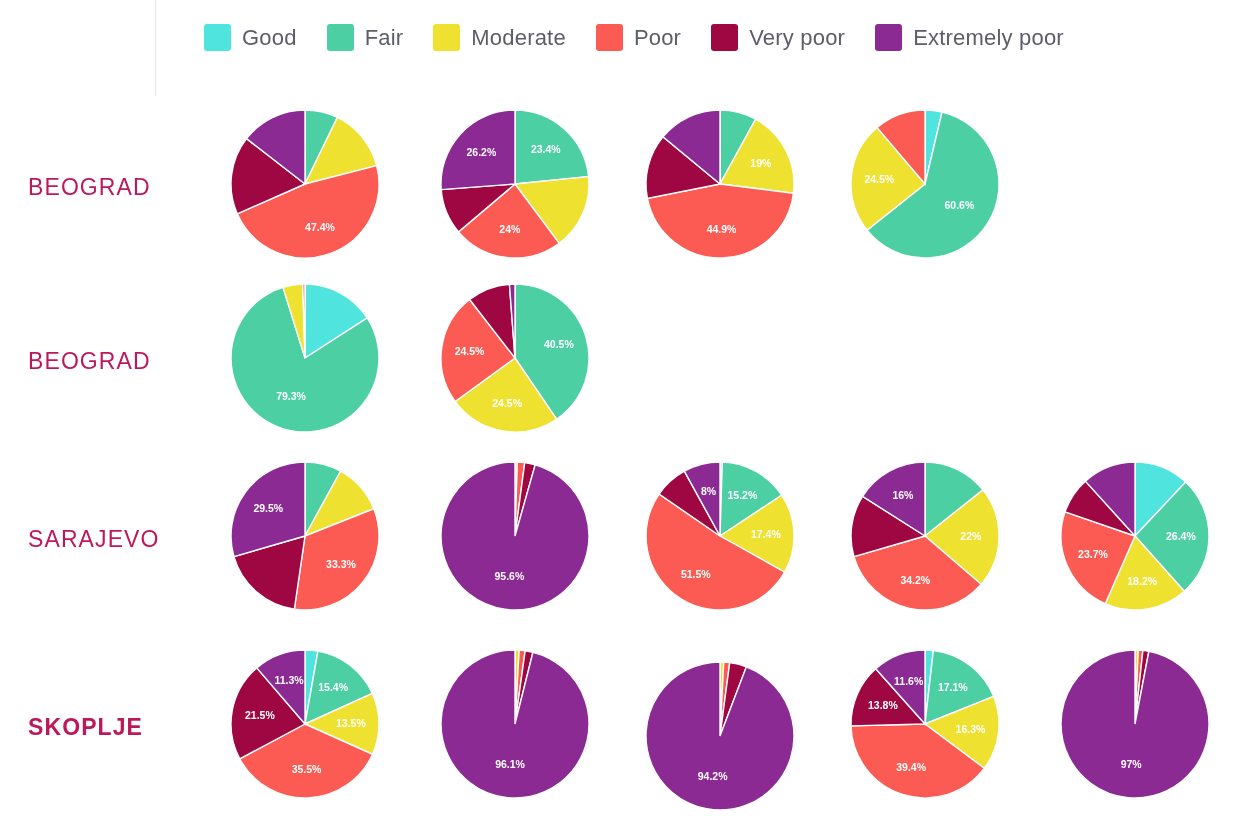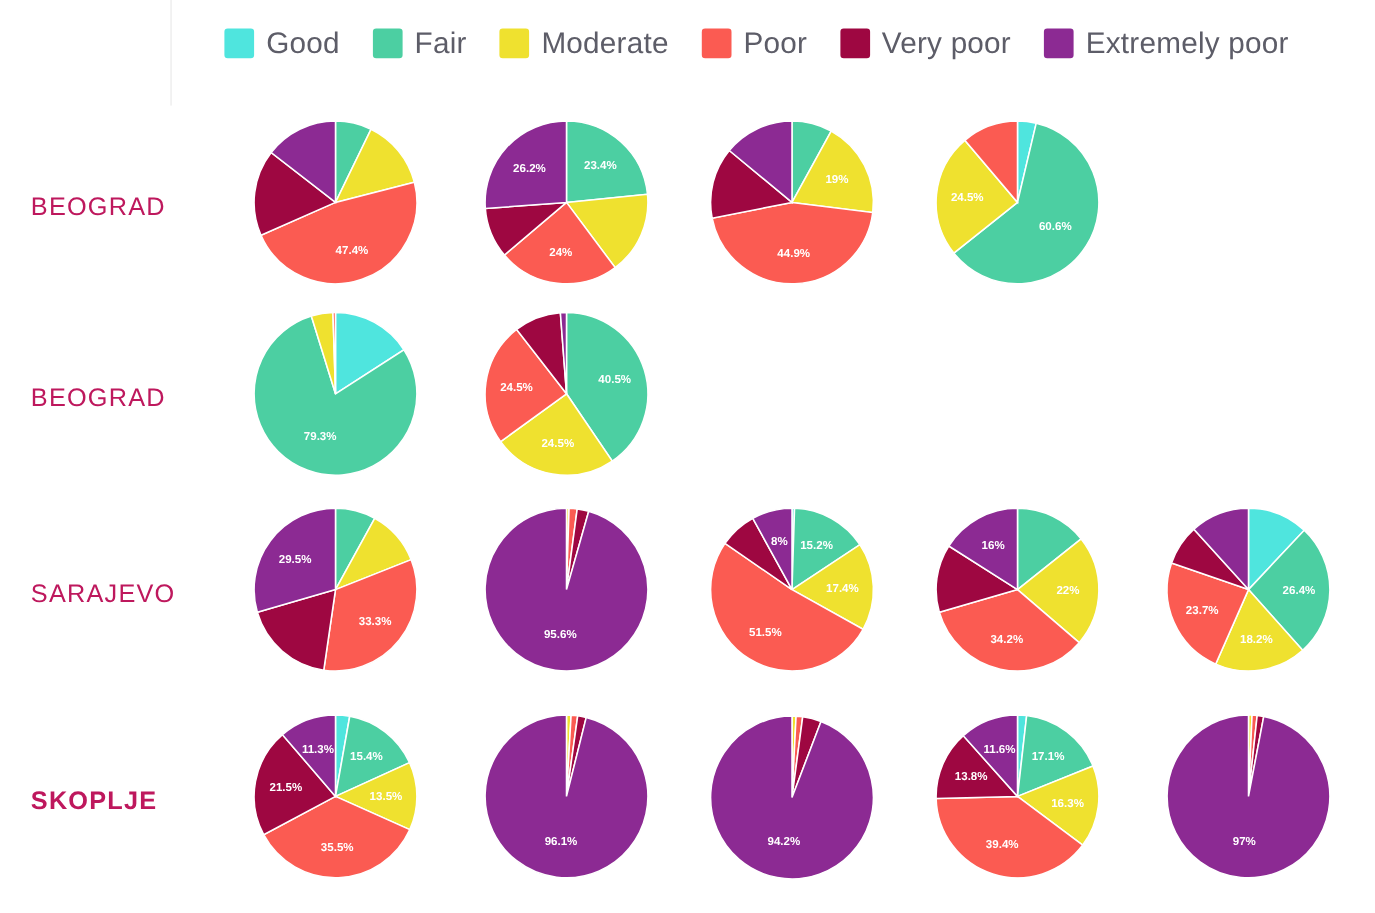--- a/index.html
+++ b/index.html
@@ -38,21 +38,21 @@
     white-space: nowrap;
   }
   .legend-swatch {
     width: 27px;
     height: 27px;
     border-radius: 3px;
     margin-right: 11px;
     flex: none;
   }
   .legend-label {
-    font-size: 27px;
+    font-size: 22px;
     color: #5d5d68;
     letter-spacing: 0.2px;
     font-family: "Liberation Sans", sans-serif;
   }
 
   
   #grid {
     position: absolute;
     left: 0;
     top: 96px;
@@ -276,21 +276,21 @@
       </div>
       <div class="pie-cell" style="left: 435px; top: 0px; text-align: right;">
         <svg viewBox="0 0 160 160">
           <path d="M 80 80 L 80 6 A 74 74 0 0 1 84.18237155166982 6.118285291935848 Z" fill="#EFE12F" stroke="#ffffff" stroke-width="1.4"></path>
           <path d="M 80 80 L 84.18237155166982 6.118285291935848 A 74 74 0 0 1 90.19648151066323 6.705854498447806 Z" fill="#FB5B52" stroke="#ffffff" stroke-width="1.4"></path>
           <path d="M 80 80 L 90.19648151066323 6.705854498447806 A 74 74 0 0 1 97.95234307886015 8.210631859732175 Z" fill="#9E0741" stroke="#ffffff" stroke-width="1.4"></path>
           <path d="M 80 80 L 97.95234307886015 8.210631859732175 A 74 74 0 1 1 79.99999999999999 6 Z" fill="#8C2A93" stroke="#ffffff" stroke-width="1.4"></path>
           <text x="75.0258169424465" y="123.89489451539572" text-anchor="middle" class="slice-label">96.1%</text>
         </svg>
       </div>
-      <div class="pie-cell" style="left: 640px; top: 1px;">
+      <div class="pie-cell" style="left: 640px; top: 12px;">
         <svg viewBox="0 0 160 160">
           <path d="M 80 80 L 80 6 A 74 74 0 0 1 83.71807954530296 6.093465211154708 Z" fill="#EFE12F" stroke="#ffffff" stroke-width="1.4"></path>
           <path d="M 80 80 L 83.71807954530296 6.093465211154708 A 74 74 0 0 1 89.7357625728289 6.643235300856517 Z" fill="#FB5B52" stroke="#ffffff" stroke-width="1.4"></path>
           <path d="M 80 80 L 89.7357625728289 6.643235300856517 A 74 74 0 0 1 106.37447902478056 10.859658258210715 Z" fill="#9E0741" stroke="#ffffff" stroke-width="1.4"></path>
           <path d="M 80 80 L 106.37447902478056 10.859658258210715 A 74 74 0 1 1 79.99999999999999 6 Z" fill="#8C2A93" stroke="#ffffff" stroke-width="1.4"></path>
           <text x="72.62492542037552" y="123.52621984330992" text-anchor="middle" class="slice-label">94.2%</text>
         </svg>
       </div>
       <div class="pie-cell" style="left: 845px; top: 0px;">
         <svg viewBox="0 0 160 160">

